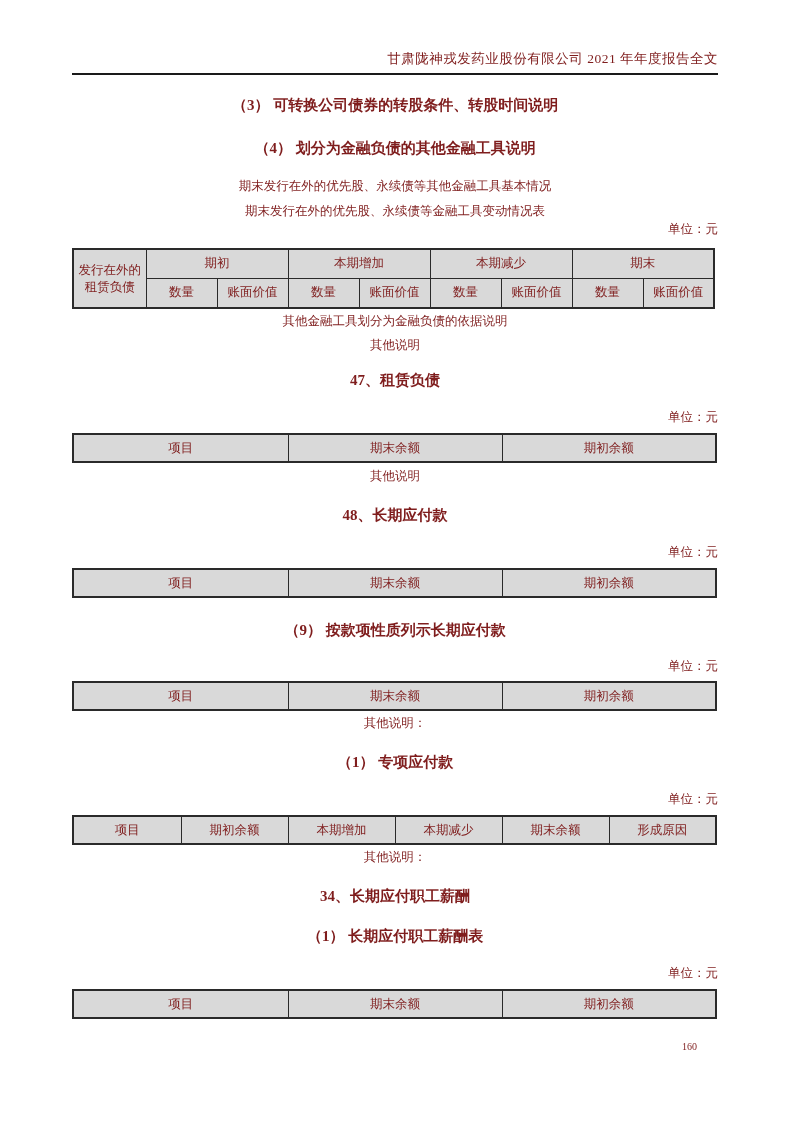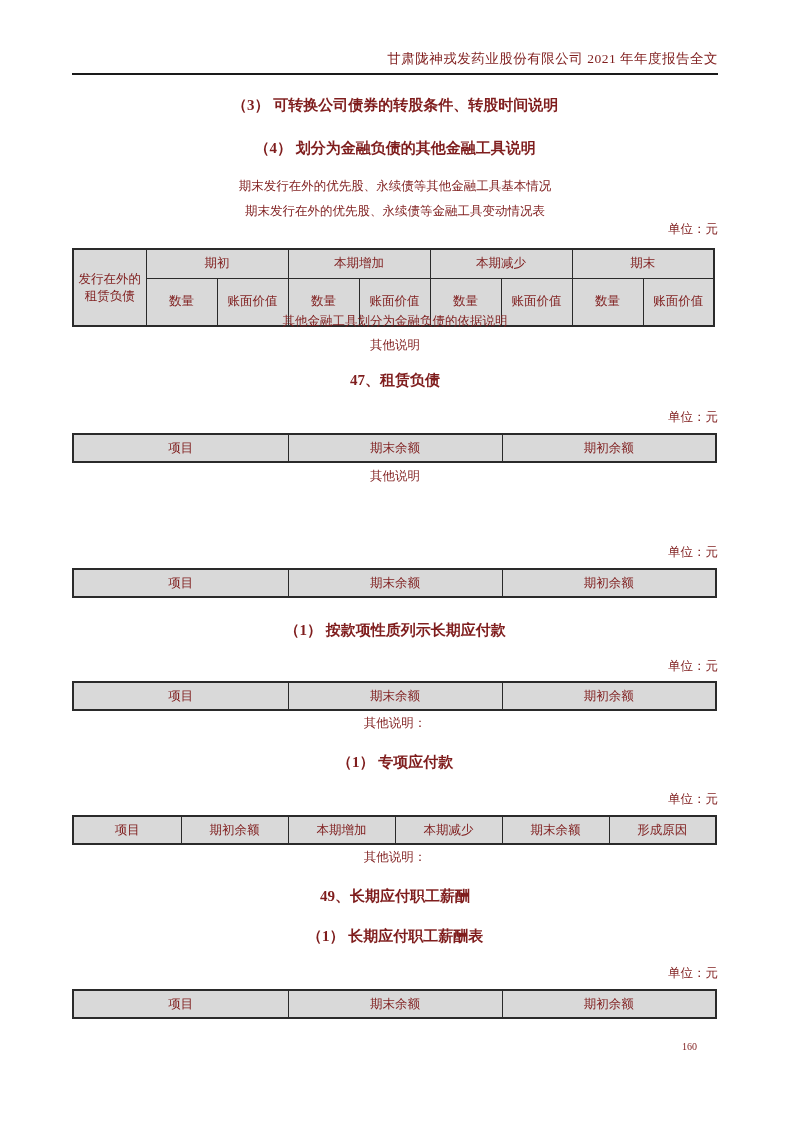--- a/index.html
+++ b/index.html
@@ -30,21 +30,21 @@
     background:#d9d9d9;
     font-weight:normal;
     font-size:12.5px;
     text-align:center;
     vertical-align:middle;
     padding:0;
     overflow:hidden;
     white-space:nowrap;
   }
   .r29 { height:29px; }
-  .r30 { height:48px; }
+  .r30 { height:30px; }
   .r28 { height:28px;border-radius:14px; }
   .footer-num { position:absolute; top:1041px; right:96px; font-size:10px; }
 </style>
 </head>
 <body>
 
 <div class="page">
 
   <div class="abs hdr-title">
     <span>甘肃陇神戎发药业股份有限公司 2021 年年度报告全文</span>
@@ -111,38 +111,39 @@
       <tr class="r28">
         <th>项目</th>
         <th>期末余额</th>
         <th>期初余额</th>
       </tr>
     </tbody>
   </table>
 
   <div class="abs body-text" style="top:467px">其他说明</div>
 
+  <div class="abs h" style="top:506px">48、长期应付款</div>
   <div class="abs unit" style="top:544px">单位：元</div>
 
   <table class="doc" style="top:568px">
     <colgroup>
         <col style="width:215px">
         <col style="width:214px">
         <col style="width:214px">
       </colgroup>
     <tbody>
       <tr class="r28">
         <th>项目</th>
         <th>期末余额</th>
         <th>期初余额</th>
       </tr>
     </tbody>
   </table>
 
-  <div class="abs h" style="top:621px">（1） 按款项性质列示长期应付款</div>
+  <div class="abs h" style="top:621px">（9） 按款项性质列示长期应付款</div>
   <div class="abs unit" style="top:658px">单位：元</div>
 
   <table class="doc" style="top:681px">
     <colgroup>
         <col style="width:215px">
         <col style="width:214px">
         <col style="width:214px">
       </colgroup>
     <tbody>
       <tr class="r28">
@@ -174,21 +175,21 @@
         <th>本期增加</th>
         <th>本期减少</th>
         <th>期末余额</th>
         <th>形成原因</th>
       </tr>
     </tbody>
   </table>
 
   <div class="abs body-text" style="top:848px">其他说明：</div>
 
-  <div class="abs h" style="top:887px">49、长期应付职工薪酬</div>
+  <div class="abs h" style="top:887px">34、长期应付职工薪酬</div>
   <div class="abs h" style="top:927px">（1） 长期应付职工薪酬表</div>
   <div class="abs unit" style="top:965px">单位：元</div>
 
   <table class="doc" style="top:989px">
     <colgroup>
         <col style="width:215px">
         <col style="width:214px">
         <col style="width:214px">
       </colgroup>
     <tbody>

